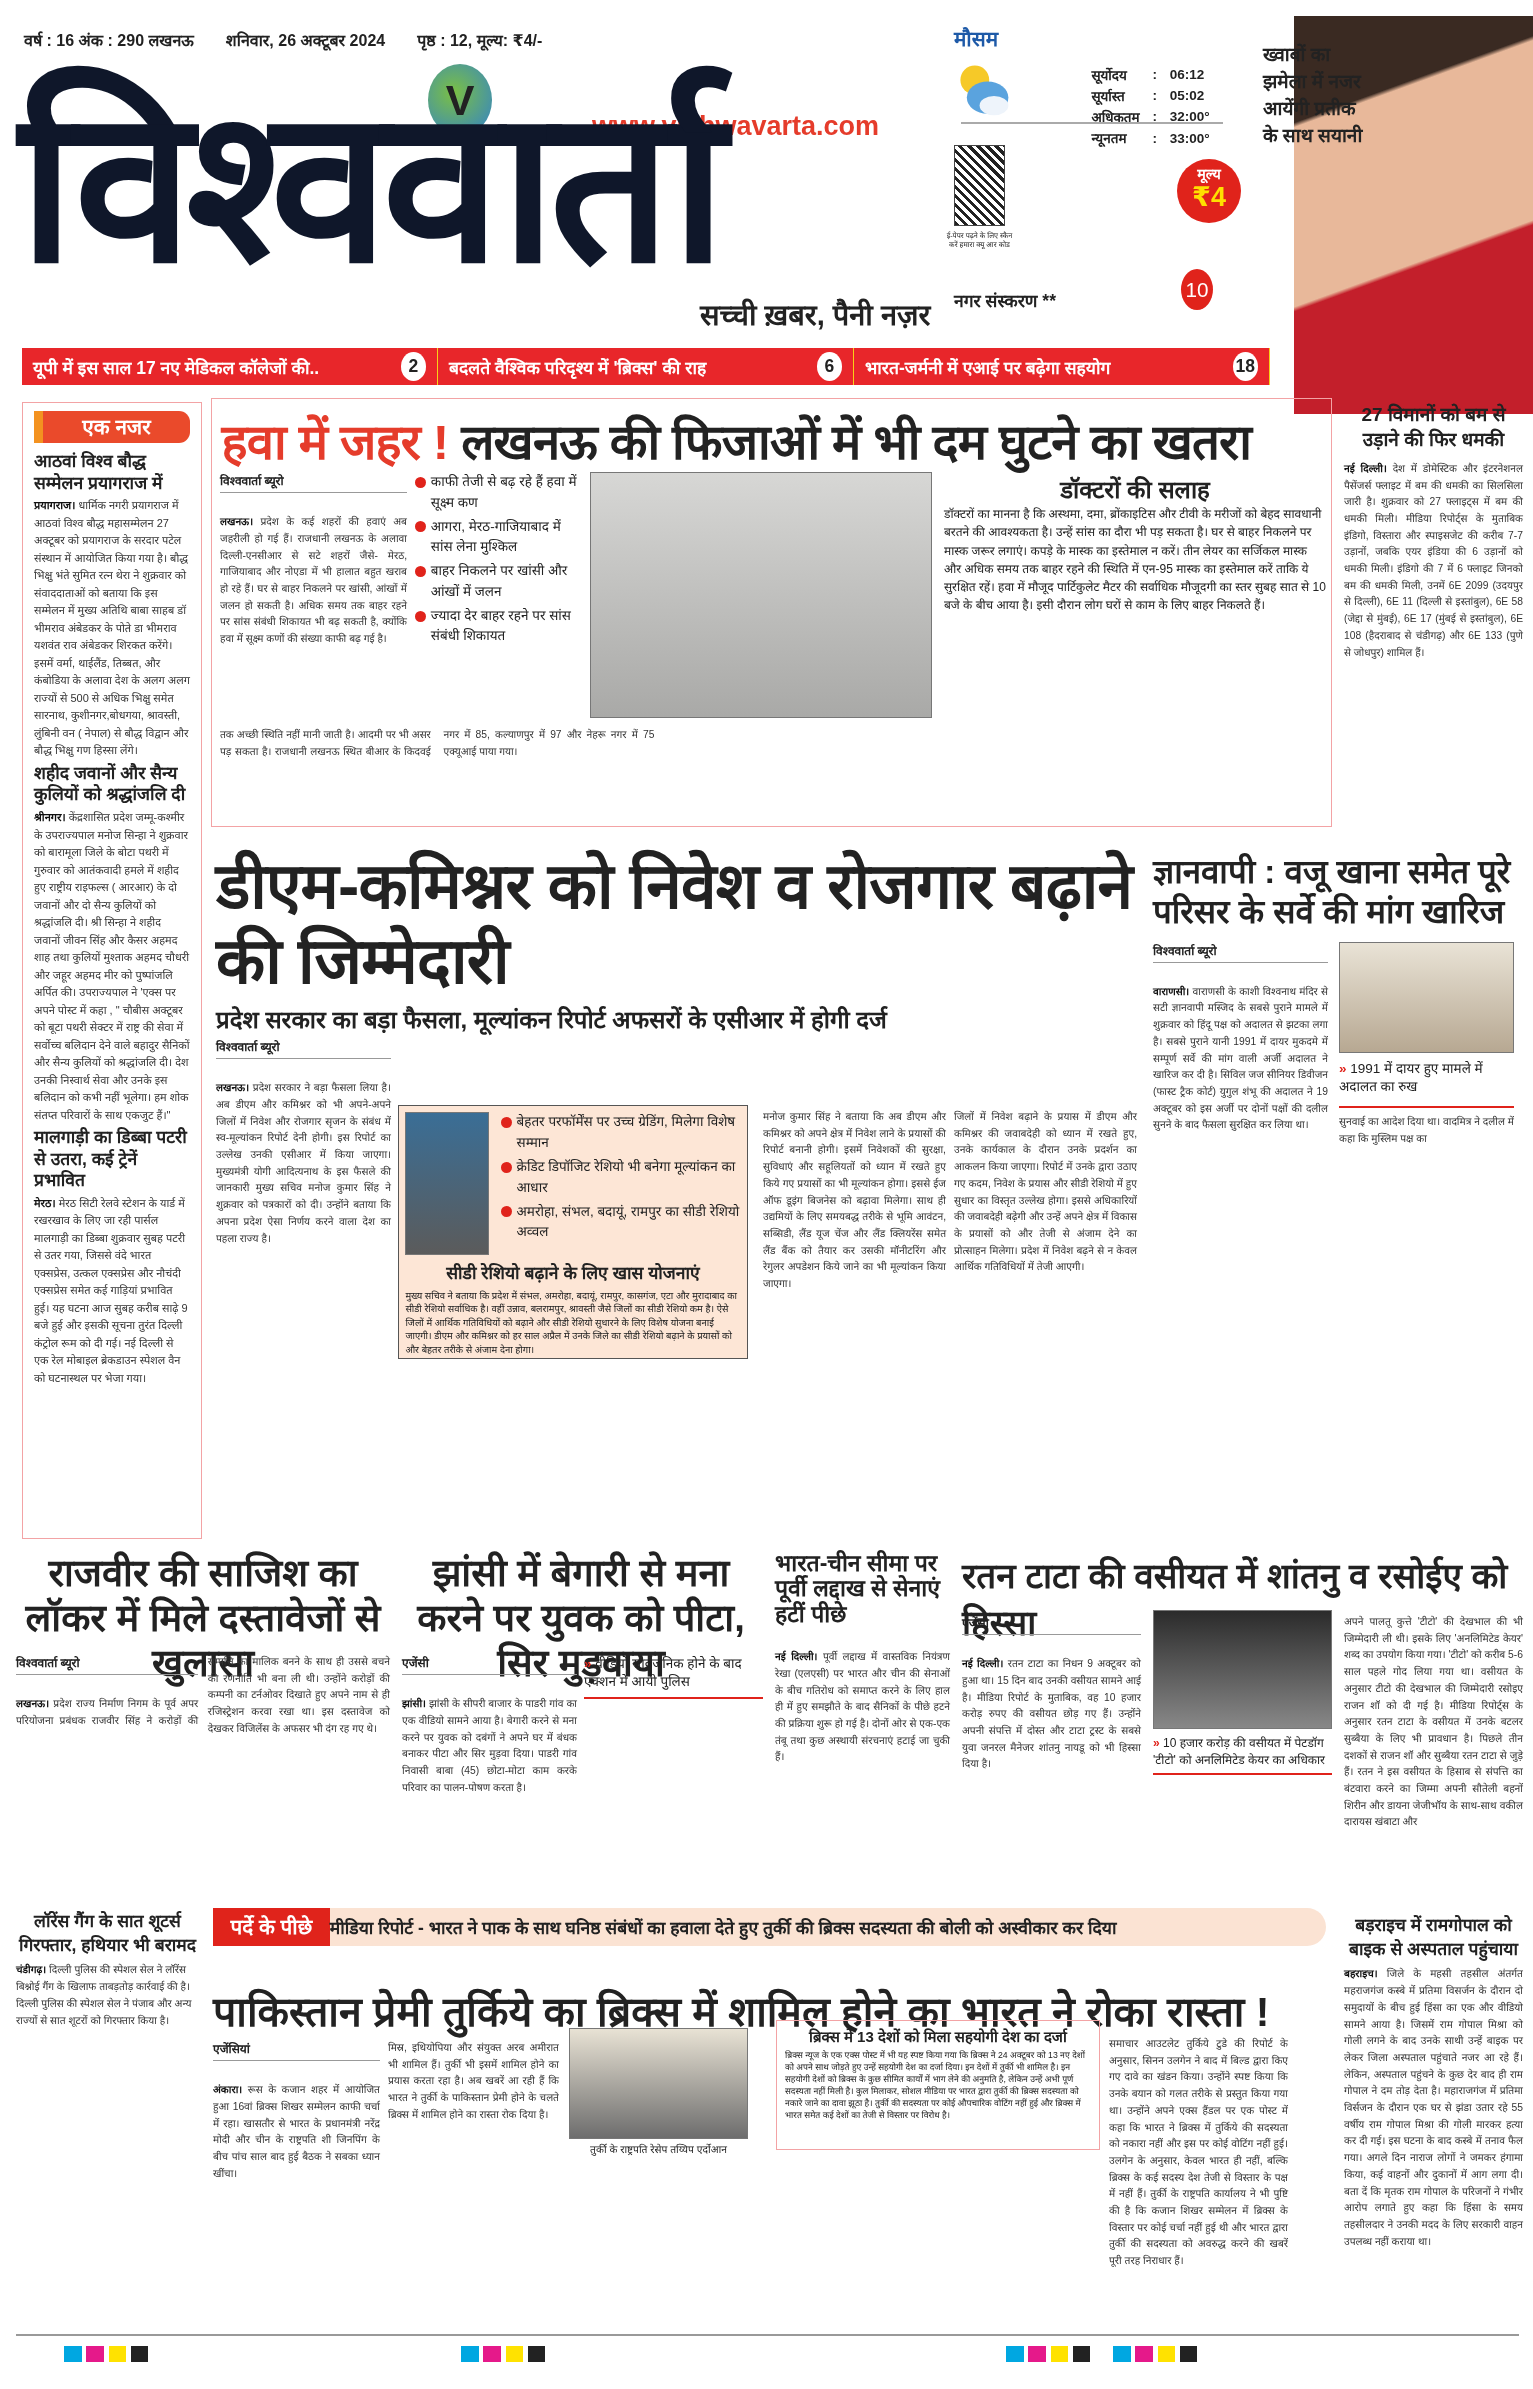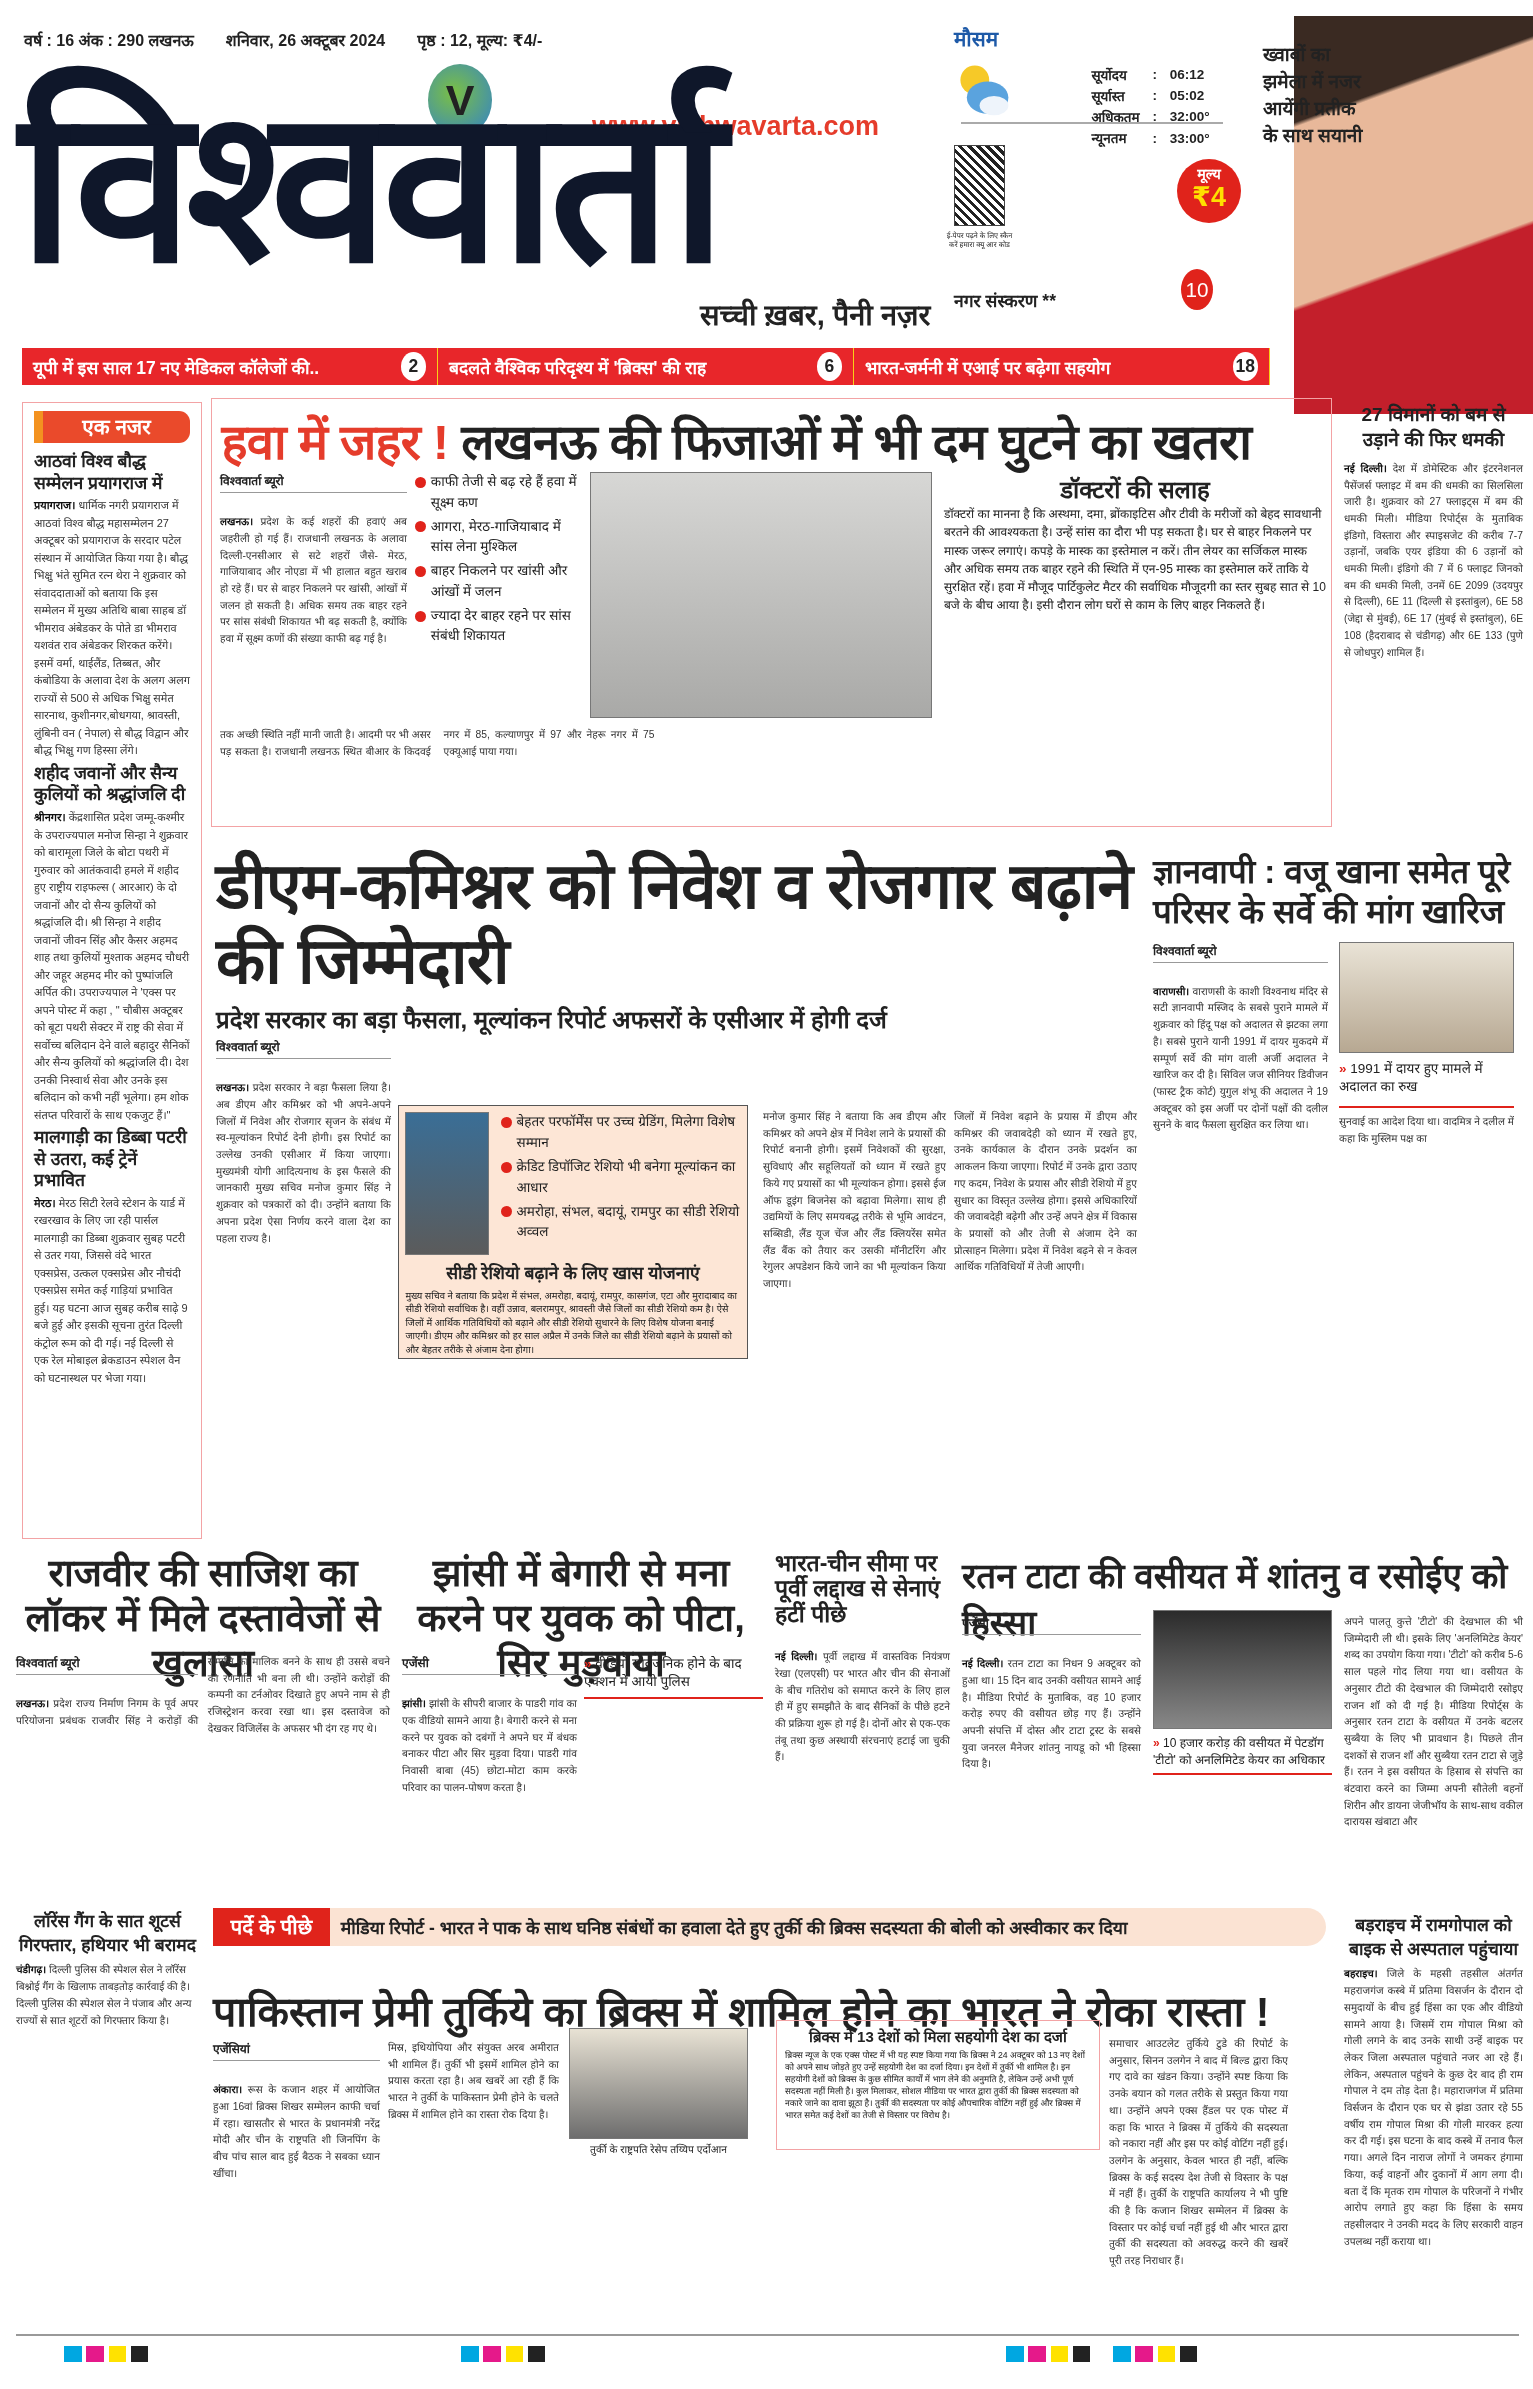--- a/index.html
+++ b/index.html
@@ -46,21 +46,21 @@
 .rightcol{left:1344px;top:402px;width:179px}
 .rightcol h3{font-size:19px;text-align:center;line-height:25.4px}
 .h2big{left:216px;top:849px;font-size:64px;font-weight:bold;line-height:75px;letter-spacing:-0.8px}
 .deck{left:216px;top:1002px;font-size:24px;font-weight:bold}
 .gyan{left:1153px;top:852px;width:374px}
 .gyan h2{font-size:33px;line-height:40px}
 .cdbox{left:398px;top:1105px;width:350px;height:254px;background:#fde6d6;border:1.6px solid #555;padding:6.4px}
 .sec3h{font-size:38px;font-weight:bold;line-height:45px;text-align:center}
 .strip{left:213px;top:1908px;width:1113px;height:38px;border-radius:0 19px 19px 0;background:#fbe3d3;display:flex;align-items:center}
 .strip .lbl{background:#e0231b;color:#fff;font-weight:bold;font-size:20.7px;height:38px;line-height:38px;padding:0 17.5px}
-.strip .txt{font-size:17.5px;font-weight:bold;padding-left:11px}
+.strip .txt{font-size:17.5px;font-weight:bold;}
 .turk-h{left:213px;top:1982px;font-size:41px;font-weight:bold}
 .bricsbox{left:776px;top:2020px;width:324px;height:130px;border:1.6px solid #f3a3a5;padding:4.8px 8px}
 .reg{top:2346px;display:flex;gap:4.8px}
 .reg span{width:17.5px;height:16px;display:block}
 </style>
 </head>
 <body>
 
 <div class="abs meta">
   <span>वर्ष : 16 अंक : 290 लखनऊ</span>

